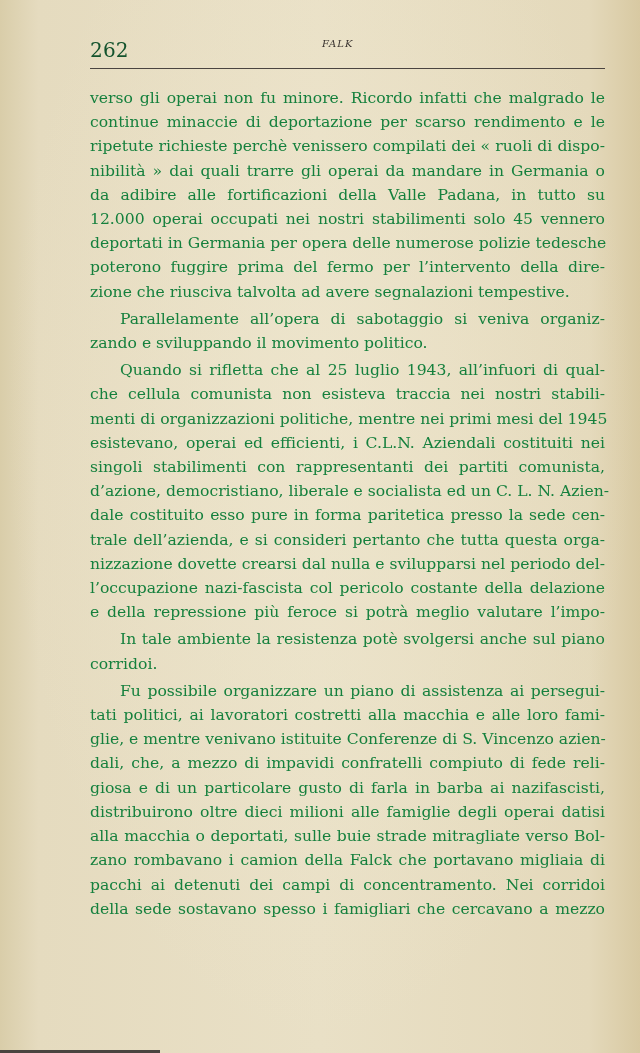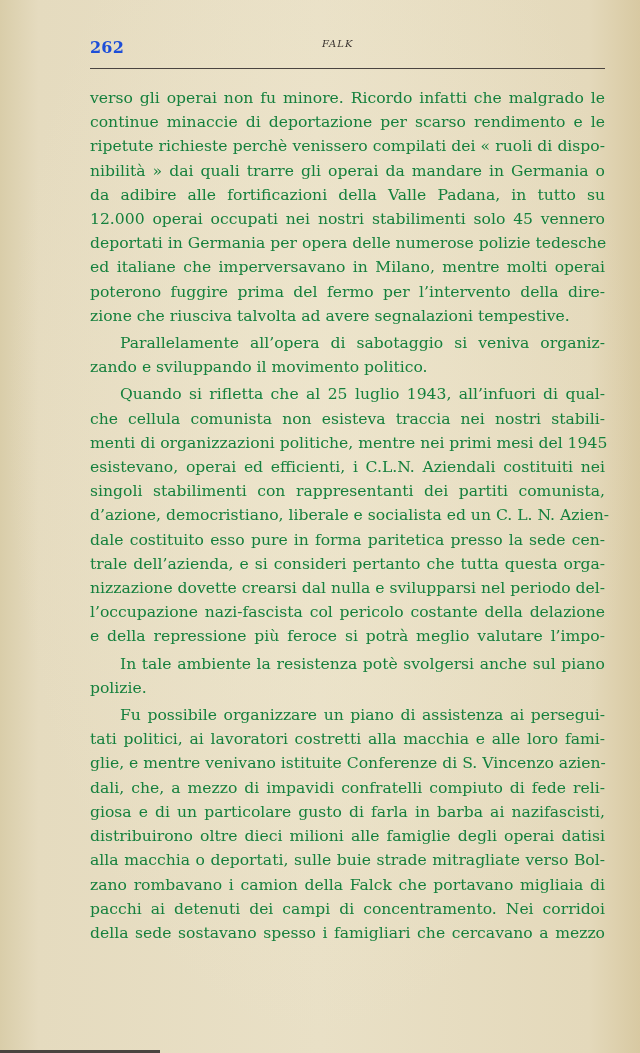--- a/index.html
+++ b/index.html
@@ -36,23 +36,23 @@
       position: absolute;
       top: 38px;
       left: 0;
       width: 518px;
       height: 20px;
     }
     .page-number {
       position: absolute;
       left: 2px;
       top: 0;
-      font-size: 16px;
-      font-weight: bold;
-      color: #1d4ed8;
+      font-size: 20px;
+      font-weight: normal;
+      color: #14532d;
       letter-spacing: 0.2px;
     }
     .running-title {
       position: absolute;
       left: 234px;
       top: 0;
       font-size: 10px;
       font-style: italic;
       color: #3a3430;
       letter-spacing: 1px;
@@ -103,21 +103,20 @@
 
   <div class="body-text" id="body-text">
       <div>
         <span class="line">verso gli operai non fu minore. Ricordo infatti che malgrado le</span>
         <span class="line">continue minaccie di deportazione per scarso rendimento e le</span>
         <span class="line">ripetute richieste perchè venissero compilati dei « ruoli di dispo-</span>
         <span class="line">nibilità » dai quali trarre gli operai da mandare in Germania o</span>
         <span class="line">da adibire alle fortificazioni della Valle Padana, in tutto su</span>
         <span class="line">12.000 operai occupati nei nostri stabilimenti solo 45 vennero</span>
         <span class="line">deportati in Germania per opera delle numerose polizie tedesche</span>
-        <span class="line">ed italiane che imperversavano in Milano, mentre molti operai</span>
         <span class="line">poterono fuggire prima del fermo per l’intervento della dire-</span>
         <span class="line last">zione che riusciva talvolta ad avere segnalazioni tempestive.</span>
       </div>
       <div class="para-gap"></div>
       <div>
         <span class="line indent">Parallelamente all’opera di sabotaggio si veniva organiz-</span>
         <span class="line last">zando e sviluppando il movimento politico.</span>
       </div>
       <div class="para-gap"></div>
       <div>
@@ -129,21 +128,21 @@
         <span class="line">d’azione, democristiano, liberale e socialista ed un C. L. N. Azien-</span>
         <span class="line">dale costituito esso pure in forma paritetica presso la sede cen-</span>
         <span class="line">trale dell’azienda, e si consideri pertanto che tutta questa orga-</span>
         <span class="line">nizzazione dovette crearsi dal nulla e svilupparsi nel periodo del-</span>
         <span class="line">l’occupazione nazi-fascista col pericolo costante della delazione</span>
         <span class="line">e della repressione più feroce si potrà meglio valutare l’impo-</span>
       </div>
       <div class="para-gap"></div>
       <div>
         <span class="line indent">In tale ambiente la resistenza potè svolgersi anche sul piano</span>
-        <span class="line last">polizie.</span>
+        <span class="line last">corridoi.</span>
       </div>
       <div class="para-gap"></div>
       <div>
         <span class="line indent">Fu possibile organizzare un piano di assistenza ai persegui-</span>
         <span class="line">tati politici, ai lavoratori costretti alla macchia e alle loro fami-</span>
         <span class="line">glie, e mentre venivano istituite Conferenze di S. Vincenzo azien-</span>
         <span class="line">dali, che, a mezzo di impavidi confratelli compiuto di fede reli-</span>
         <span class="line">giosa e di un particolare gusto di farla in barba ai nazifascisti,</span>
         <span class="line">distribuirono oltre dieci milioni alle famiglie degli operai datisi</span>
         <span class="line">alla macchia o deportati, sulle buie strade mitragliate verso Bol-</span>

